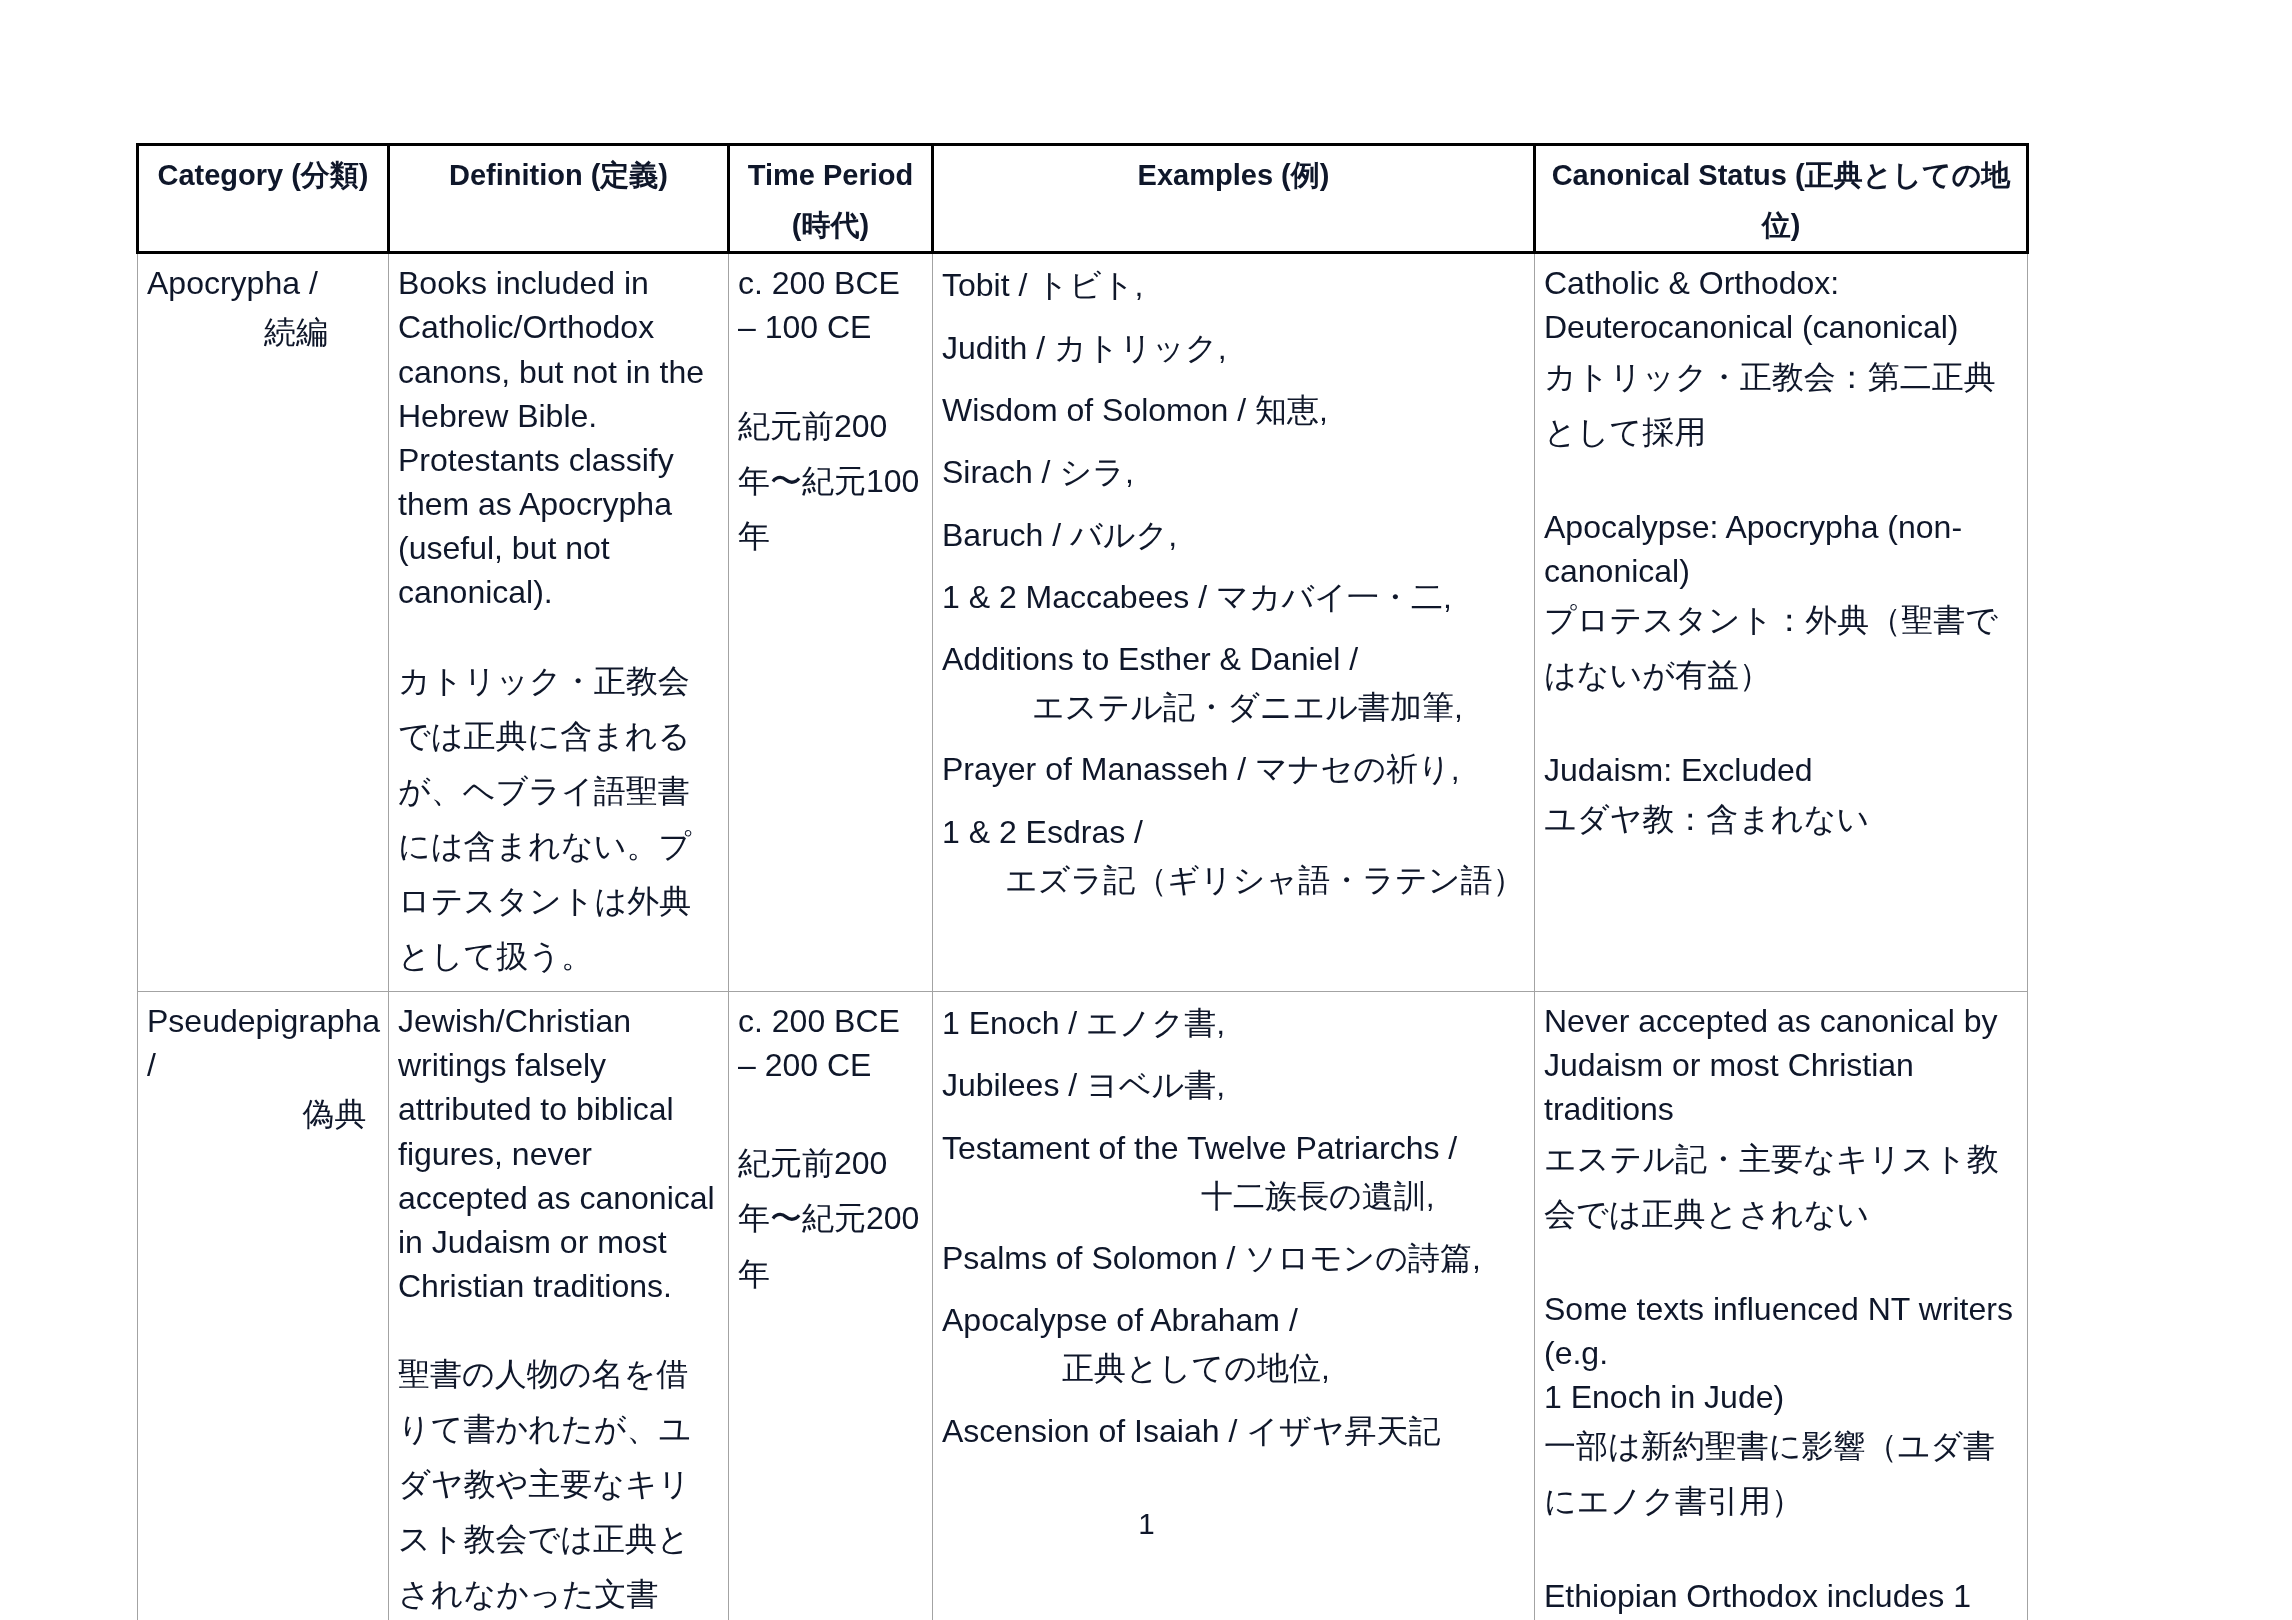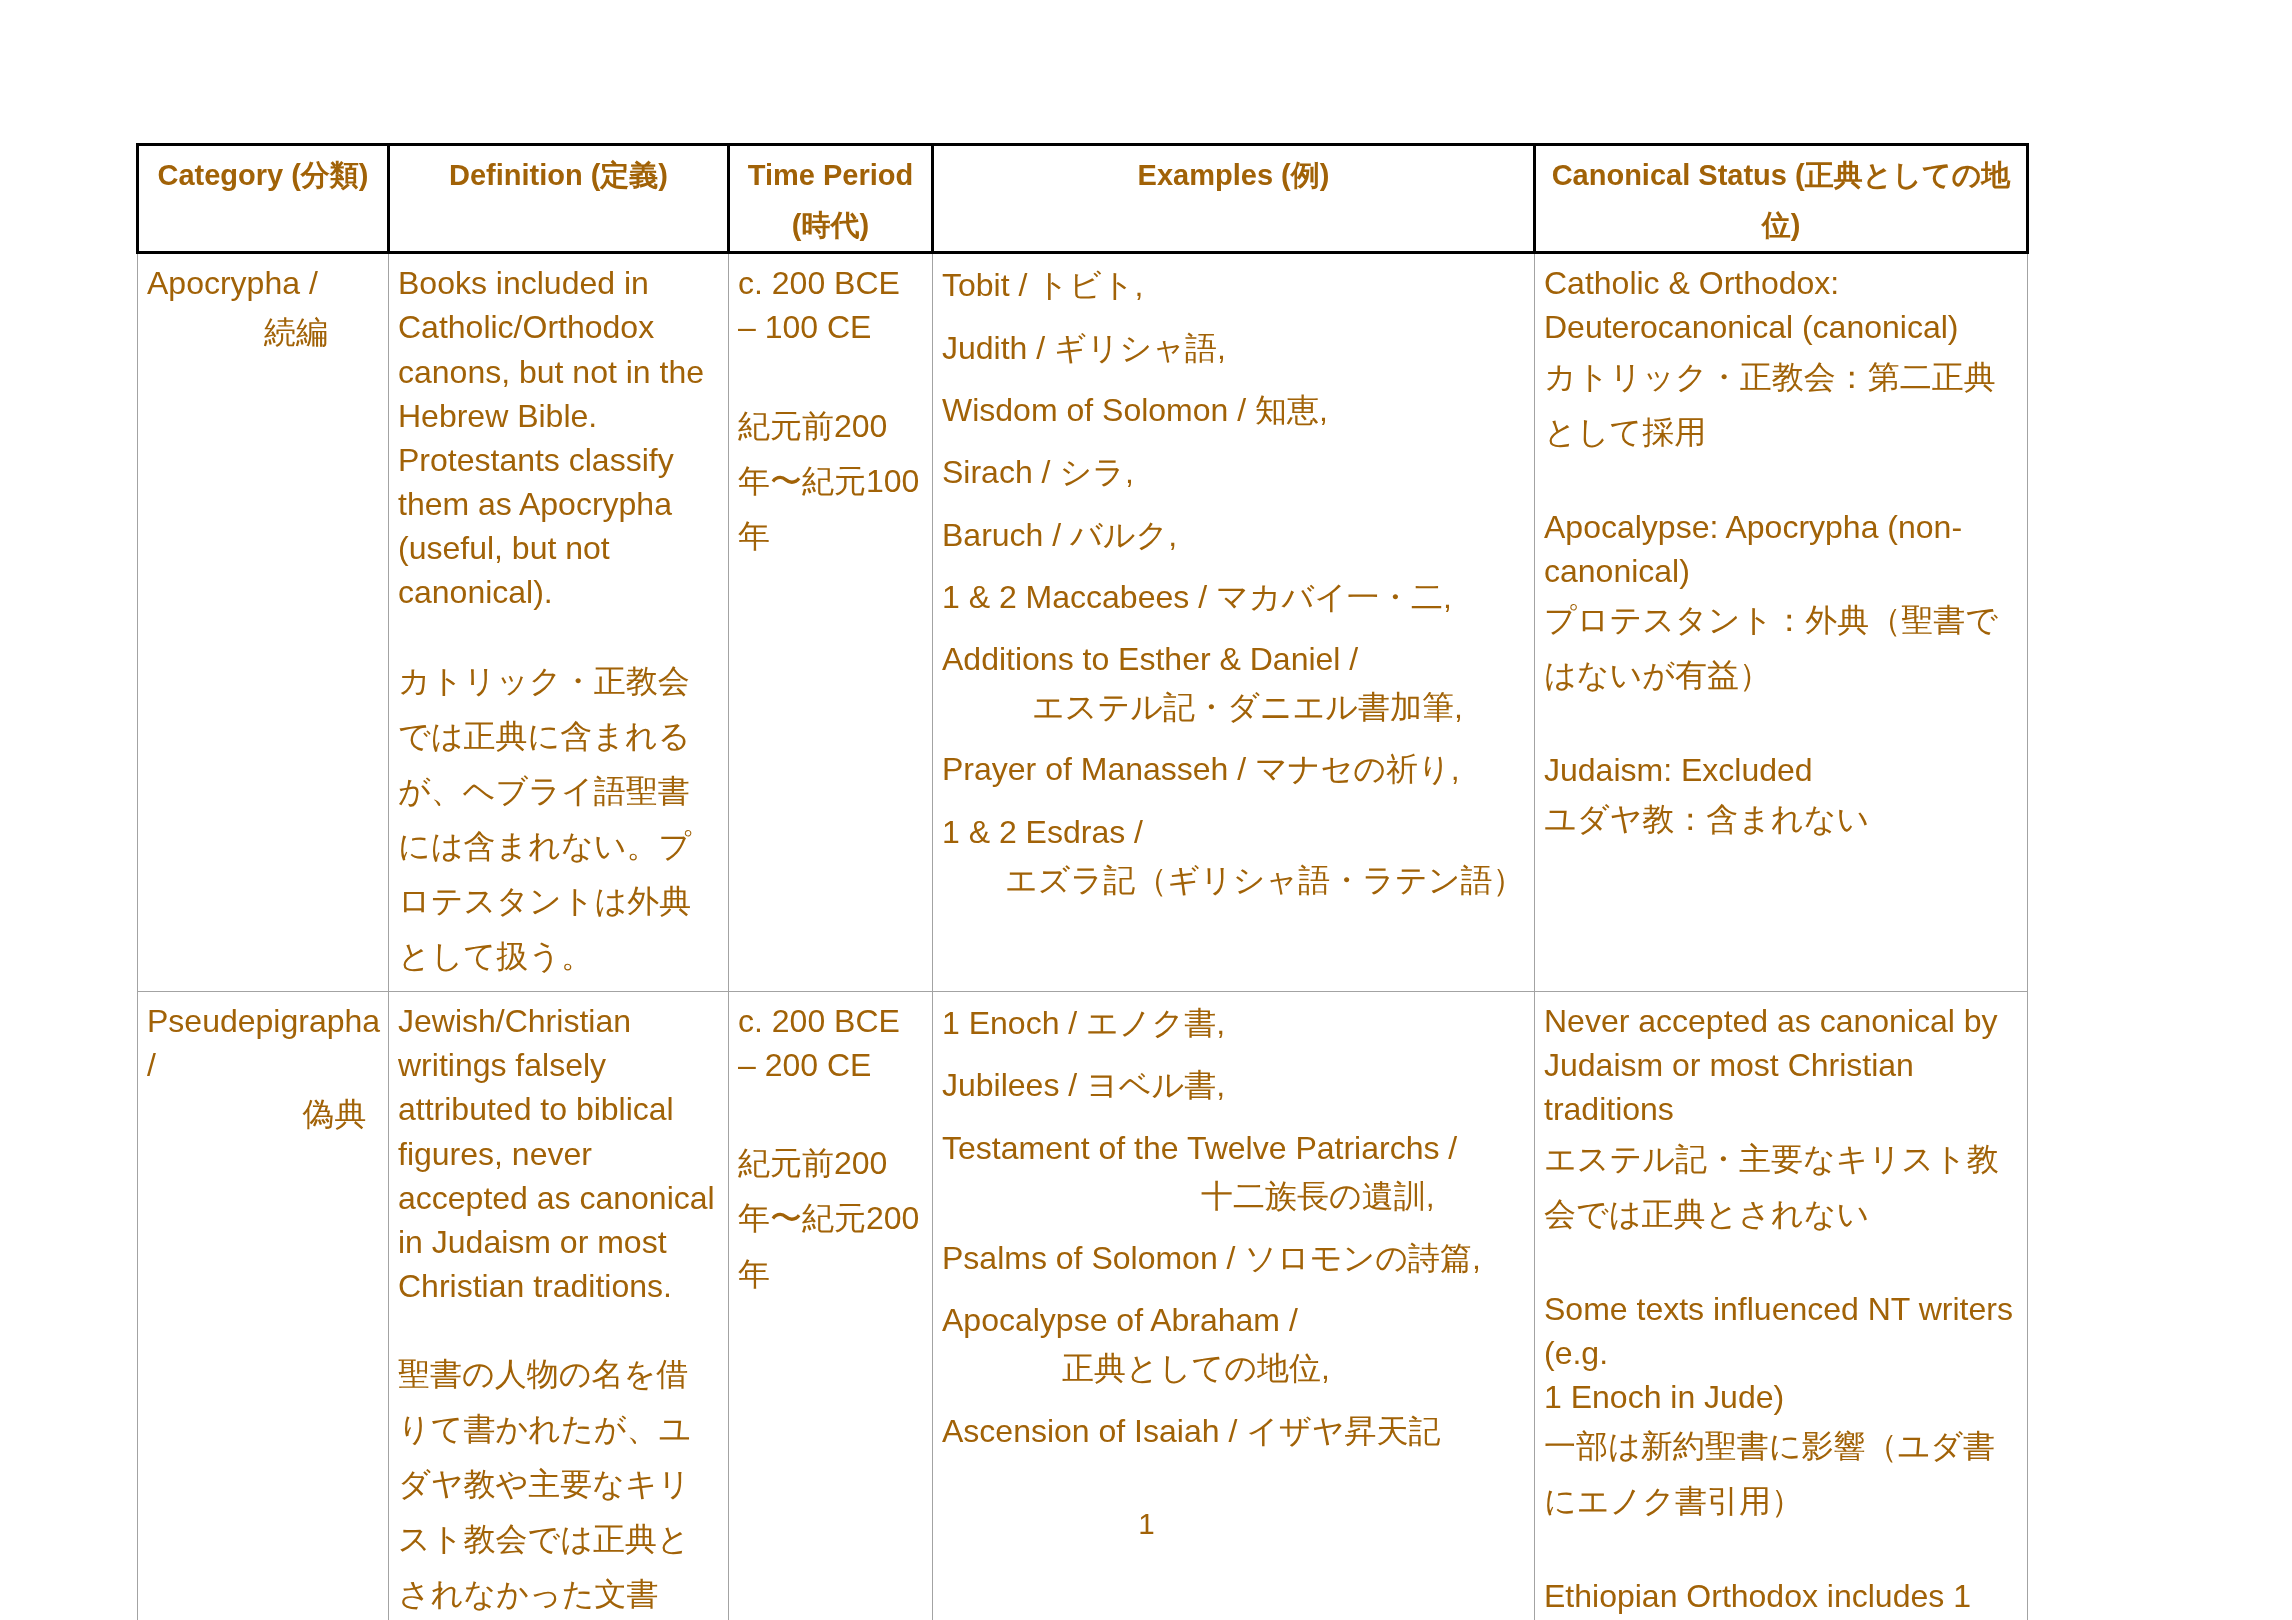--- a/index.html
+++ b/index.html
@@ -2,21 +2,21 @@
 <html lang="en" style="font-size:14.3px"><head>
 <meta charset="utf-8">
 <style>
   html, body { margin: 0; padding: 0; background: #e8e8e8; }
   .page {
     position: relative;
     width: 2293px;
     height: 1620px;
     background: #ffffff;
     font-family: "Liberation Sans", "DejaVu Sans", sans-serif;
-    color: #a16207;
+    color: #0f172a;
     overflow: hidden;
   }
   table.doc-table {
     position: absolute;
     left: 136px;
     top: 143px;
     width: 1890px;
     border-collapse: collapse;
     table-layout: fixed;
   }
@@ -110,21 +110,21 @@
         <td>
           <div class="en">Books included in Catholic/Orthodox canons, but not in the Hebrew Bible. Protestants classify them as Apocrypha (useful, but not canonical).</div>
           <div class="ja ja-block-def">カトリック・正教会では正典に含まれるが、ヘブライ語聖書には含まれない。プロテスタントは外典として扱う。</div>
         </td>
         <td>
           <div class="en">c. 200 BCE – 100 CE</div>
           <div class="ja ja-block-time">紀元前200年〜紀元100年</div>
         </td>
         <td>
           <div class="ex-item">Tobit / トビト,</div>
-          <div class="ex-item">Judith / ギリシャ語,</div>
+          <div class="ex-item">Judith / カトリック,</div>
           <div class="ex-item">Wisdom of Solomon / 知恵,</div>
           <div class="ex-item">Sirach / シラ,</div>
           <div class="ex-item">Baruch / バルク,</div>
           <div class="ex-item">1 &amp; 2 Maccabees / マカバイ一・二,</div>
           <div class="ex-item">
             <div>Additions to Esther &amp; Daniel /</div>
             <div class="ex-cont ind-a">エステル記・ダニエル書加筆,</div>
           </div>
           <div class="ex-item">Prayer of Manasseh / マナセの祈り,</div>
           <div class="ex-item">

